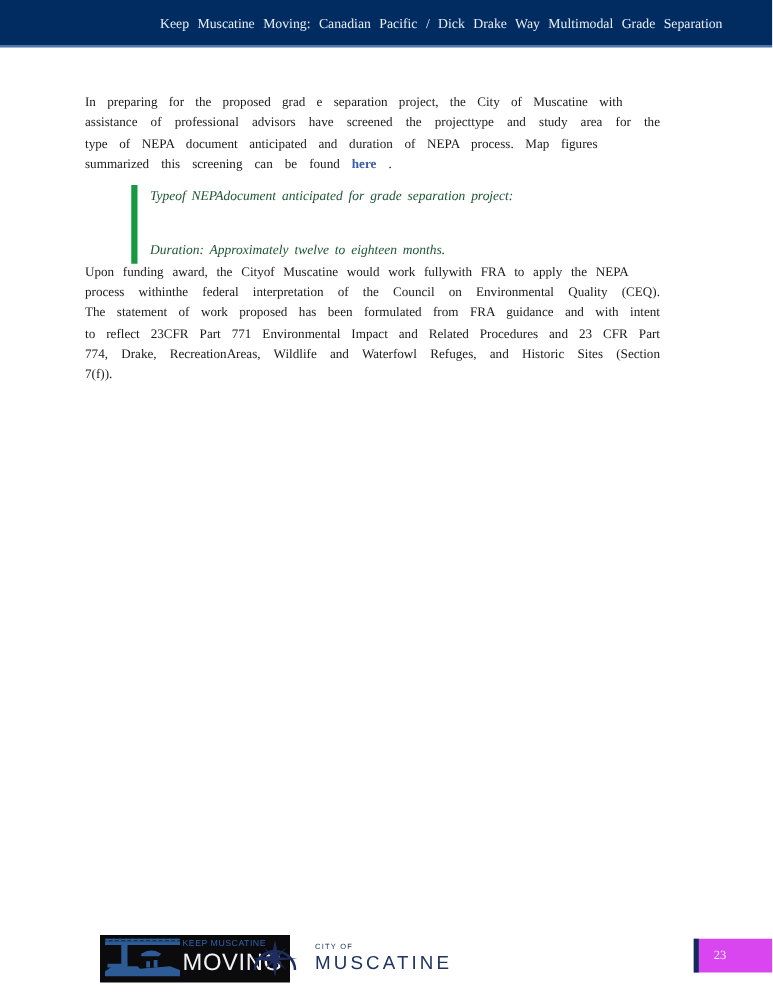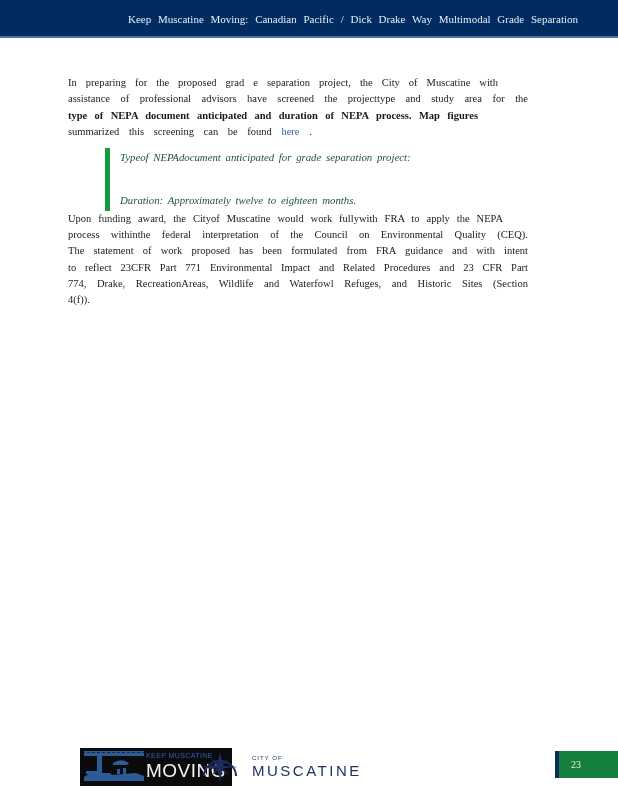--- a/index.html
+++ b/index.html
@@ -13,25 +13,25 @@
         white-space:nowrap;overflow:hidden;}
   .header-rule{position:absolute;top:36px;left:0;width:618px;height:2px;background:#4f74a8;}
 
   
   .content{position:absolute;top:38px;left:68px;width:460px;}
   .para{font-size:10.5px;line-height:16.3px;}
   .p1{margin-top:37px;}
   .p2{}
   .jline{text-align:justify;text-align-last:justify;white-space:nowrap;overflow:hidden;height:16.3px;}
   .pr30{padding-right:30px;}
-  .pr50{padding-right:50px;font-weight:bold;}
+  .pr50{padding-right:50px;}
   .pr25{padding-right:25px;}
   .lastline{word-spacing:7px;height:16.3px;}
   .plainline{height:16.3px;}
-  .link{color:#3a5da8;text-decoration:none;cursor:pointer;}
+  .link{color:#3a5da8;text-decoration:none;cursor:pointer;font-weight:bold;}
 
   
   .quote{margin:8px 0 0 37px;border-left:5px solid #169a40;padding:1px 0 2px 10px;
          color:#1d5434;font-style:italic;font-size:10.8px;line-height:16.3px;}
   .qline{word-spacing:2px;}
   .qgap{margin-top:27px;}
 
   
   .footer{position:absolute;left:0;top:744px;width:618px;height:46px;}
   .moving-logo{position:absolute;left:48px;top:4px;width:152px;height:38px;background:#0b0b0d;
@@ -40,21 +40,21 @@
   .moving-text{position:absolute;left:66px;top:4px;width:70px;line-height:1;
         font-family:"Liberation Sans",sans-serif;}
   .moving-l1{font-size:7px;color:#2f64a8;letter-spacing:.4px;white-space:nowrap;}
   .moving-l2{font-size:19px;color:#f2f2f2;letter-spacing:.5px;margin-top:2px;}
 
   .city-logo{position:absolute;left:200px;top:6px;display:flex;align-items:center;}
   .city-text{margin-left:12px;font-family:"Liberation Sans",sans-serif;color:#1e3461;line-height:1;}
   .city-l1{font-size:6px;letter-spacing:1px;}
   .city-l2{font-size:15px;letter-spacing:2.5px;margin-top:2px;}
 
-  .page-badge{position:absolute;right:0;top:7px;width:59px;height:27px;background:#15803d;
+  .page-badge{position:absolute;right:0;top:7px;width:59px;height:27px;background:#d946ef;
         border-left:4px solid #0d2c59;display:flex;align-items:center;}
   .page-num{font-family:"Liberation Serif",serif;font-size:10px;color:#eef1f6;padding-left:12px;}
 </style>
 </head>
 <body>
 
 <div class="page">
 
   <div class="header-bar"></div>
   <div class="header-title">Keep Muscatine Moving: Canadian Pacific / Dick Drake Way Multimodal Grade Separation</div>
@@ -73,21 +73,21 @@
       <div class="qline">Typeof NEPAdocument anticipated for grade separation project:</div>
       <div class="qline qgap">Duration: Approximately twelve to eighteen months.</div>
     </div>
 
     <div class="para p2">
       <div class="jline pr25">Upon funding award, the Cityof Muscatine would work fullywith FRA to apply the NEPA</div>
       <div class="jline">process withinthe federal interpretation of the Council on Environmental Quality (CEQ).</div>
       <div class="jline">The statement of work proposed has been formulated from FRA guidance and with intent</div>
       <div class="jline">to reflect 23CFR Part 771 Environmental Impact and Related Procedures and 23 CFR Part</div>
       <div class="jline">774, Drake, RecreationAreas, Wildlife and Waterfowl Refuges, and Historic Sites (Section</div>
-      <div class="plainline">4(f)).</div>
+      <div class="plainline">7(f)).</div>
     </div>
 
   </div>
 
   <div class="footer">
 
     <div class="moving-logo">
       <svg class="moving-art" width="62" height="34" viewBox="0 0 62 34">
         <g fill="#2d5b96">
           <rect x="1" y="3" width="60" height="3"></rect>

